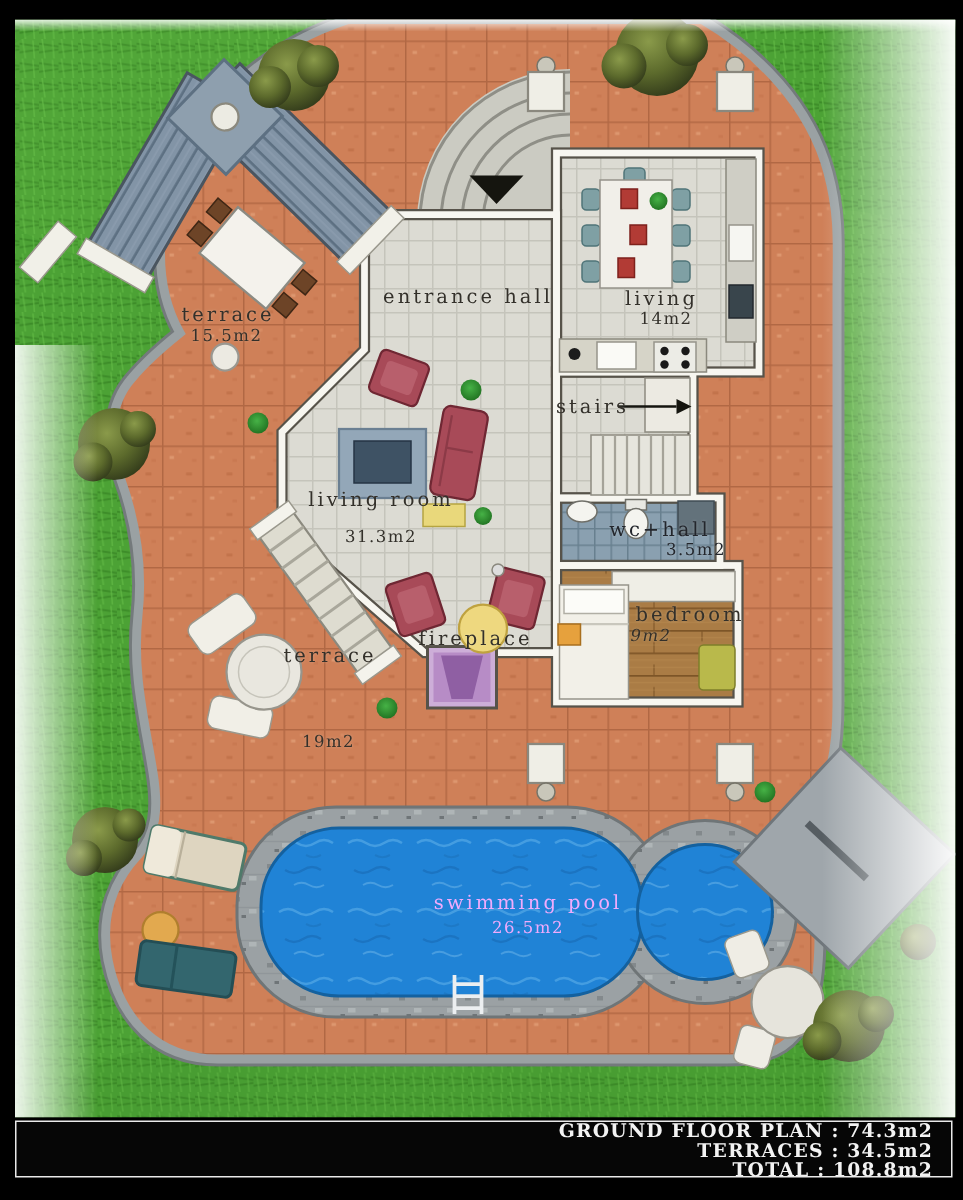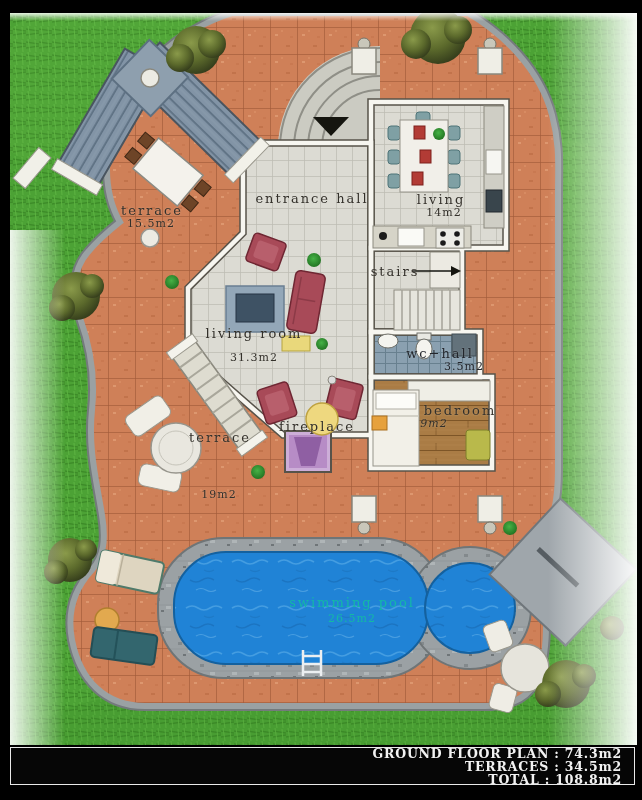--- a/index.html
+++ b/index.html
@@ -3,21 +3,21 @@
 <meta charset="utf-8">
 <style>
   html,body{margin:0;padding:0;background:#111;}
   #stage{position:relative;width:642px;height:800px;background:#000;overflow:hidden;
          font-family:"DejaVu Serif", serif;}
   #plansvg{position:absolute;left:0;top:0;}
   .lbl{position:absolute;transform:translateX(-50%);white-space:nowrap;
        color:#33302a;font-size:13px;letter-spacing:2px;pointer-events:none;
        text-shadow:0 0 2px rgba(255,255,255,0.25);}
   .area{font-size:11px;letter-spacing:1px;}
-  .pool-lbl{color:#14b8a6;text-shadow:none;}
+  .pool-lbl{color:#f0abfc;text-shadow:none;}
   .wm1{position:absolute;left:210px;top:358px;font-size:56px;font-weight:bold;
        letter-spacing:10px;color:rgba(248,248,248,0.48);pointer-events:none;}
   .wm2{position:absolute;left:242px;top:406px;font-size:34px;font-weight:bold;
        letter-spacing:13px;color:rgba(240,240,240,0.30);pointer-events:none;}
   #infobar{position:absolute;left:10px;top:747px;width:625px;height:38px;
            background:#060606;border:1px solid #e9e9e9;box-sizing:border-box;
            display:flex;flex-direction:column;justify-content:center;align-items:flex-end;
            padding-right:12px;}
   #infobar .line{color:#f2f2f2;font-size:12.5px;font-weight:bold;line-height:13px;
                  letter-spacing:0.8px;}

